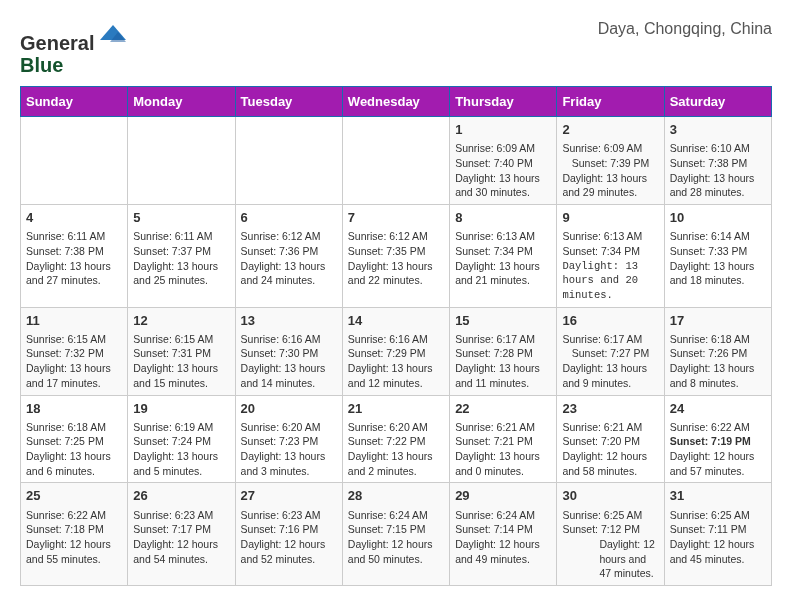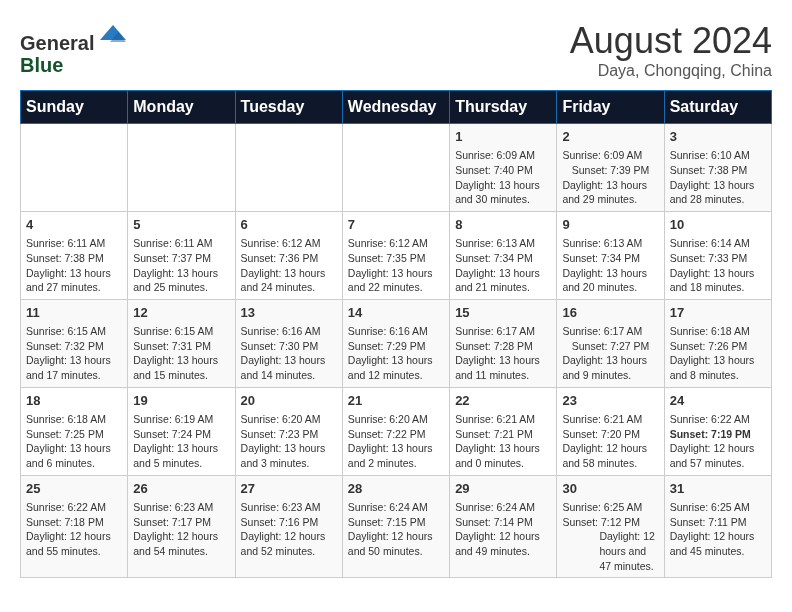--- a/index.html
+++ b/index.html
@@ -44,26 +44,26 @@
       font-size: 16px;
       font-weight: normal;
       color: #555;
     }
     table {
       width: 100%;
       border-collapse: collapse;
       font-size: 11px;
     }
     thead tr th {
-      background-color: #0f172a;
+      background-color: #a21caf;
       color: #fff;
       padding: 7px 5px;
       text-align: left;
       font-weight: bold;
-      font-size: 16px;
+      font-size: 13px;
       border: 1px solid #1a6aaf;
     }
     tbody tr td {
       border: 1px solid #ccc;
       vertical-align: top;
       padding: 4px 5px;
       width: calc(100% / 7);
       height: 85px;
       background: #fff;
       color: #333;
@@ -94,21 +94,20 @@
             <polygon points="15,5 28,20 2,20" fill="#2a7abf"></polygon>
             <polygon points="20,12 28,22 12,22" fill="#1a5a9f" opacity="0.5"></polygon>
           </svg>
       </div>
       <div class="logo-text">
         <span class="logo-blue">Blue</span>
       </div>
     </div>
   </div>
   <div class="title-block">
-    <h1>August 2024</h1>
     <h2>Daya, Chongqing, China</h2>
   </div>
 </div>
 
 <table>
   <thead>
     <tr>
     <th>Sunday</th>
         <th>Monday</th>
         <th>Tuesday</th>
@@ -171,21 +170,21 @@
         <td>
           <span class="day-num">8</span>
           <span style="display: block;">Sunrise: 6:13 AM</span>
           <span style="display: block;">Sunset: 7:34 PM</span>
           <span style="display: block;">Daylight: 13 hours and 21 minutes.</span>
         </td>
         <td>
           <span class="day-num">9</span>
           <span style="display: block;">Sunrise: 6:13 AM</span>
           <span style="display: block;">Sunset: 7:34 PM</span>
-          <span style="display: block;">Daylight: 13 hours and 20 minutes.</span>
+          <span style="display: block; font-family: Liberation Mono, monospace;">Daylight: 13 hours and 20 minutes.</span>
         </td>
         <td>
           <span class="day-num">10</span>
           <span style="display: block;">Sunrise: 6:14 AM</span>
           <span style="display: block;">Sunset: 7:33 PM</span>
           <span style="display: block;">Daylight: 13 hours and 18 minutes.</span>
         </td>
       </tr>
       <tr>
         <td>

